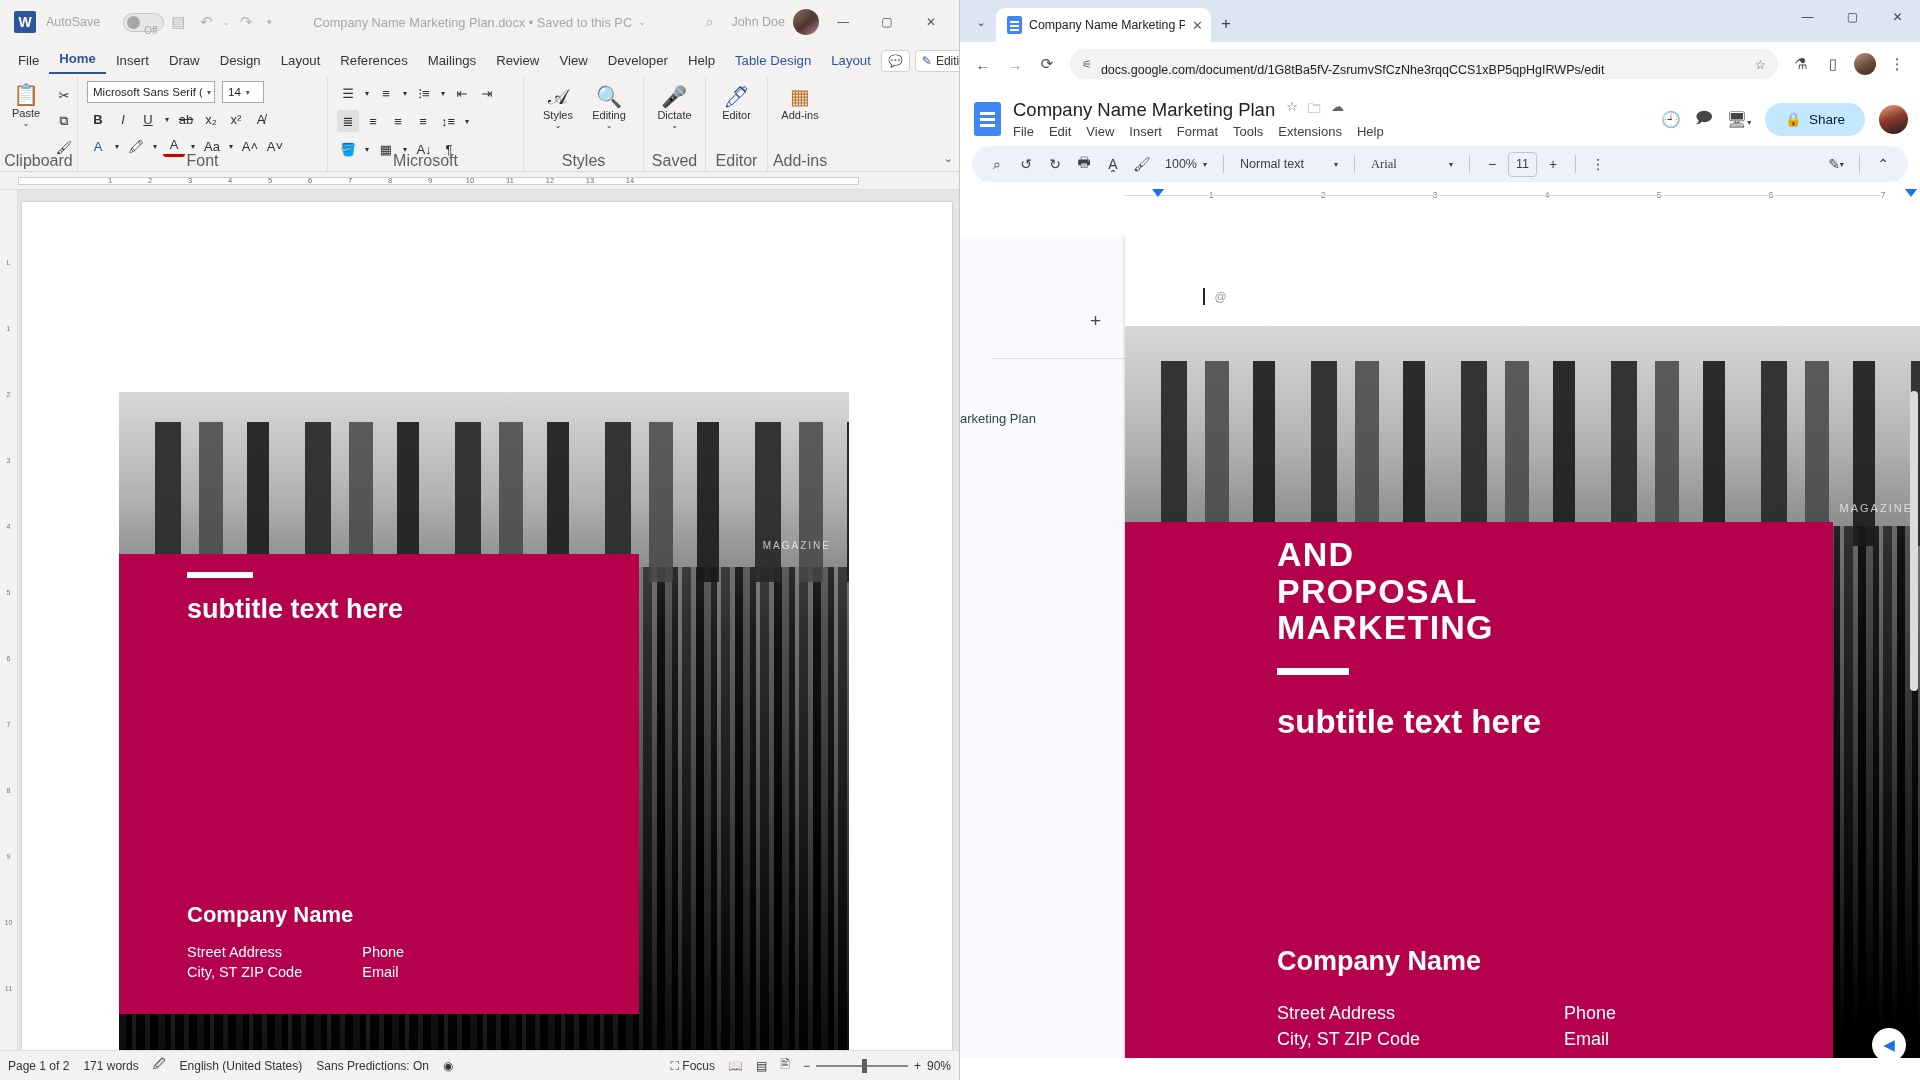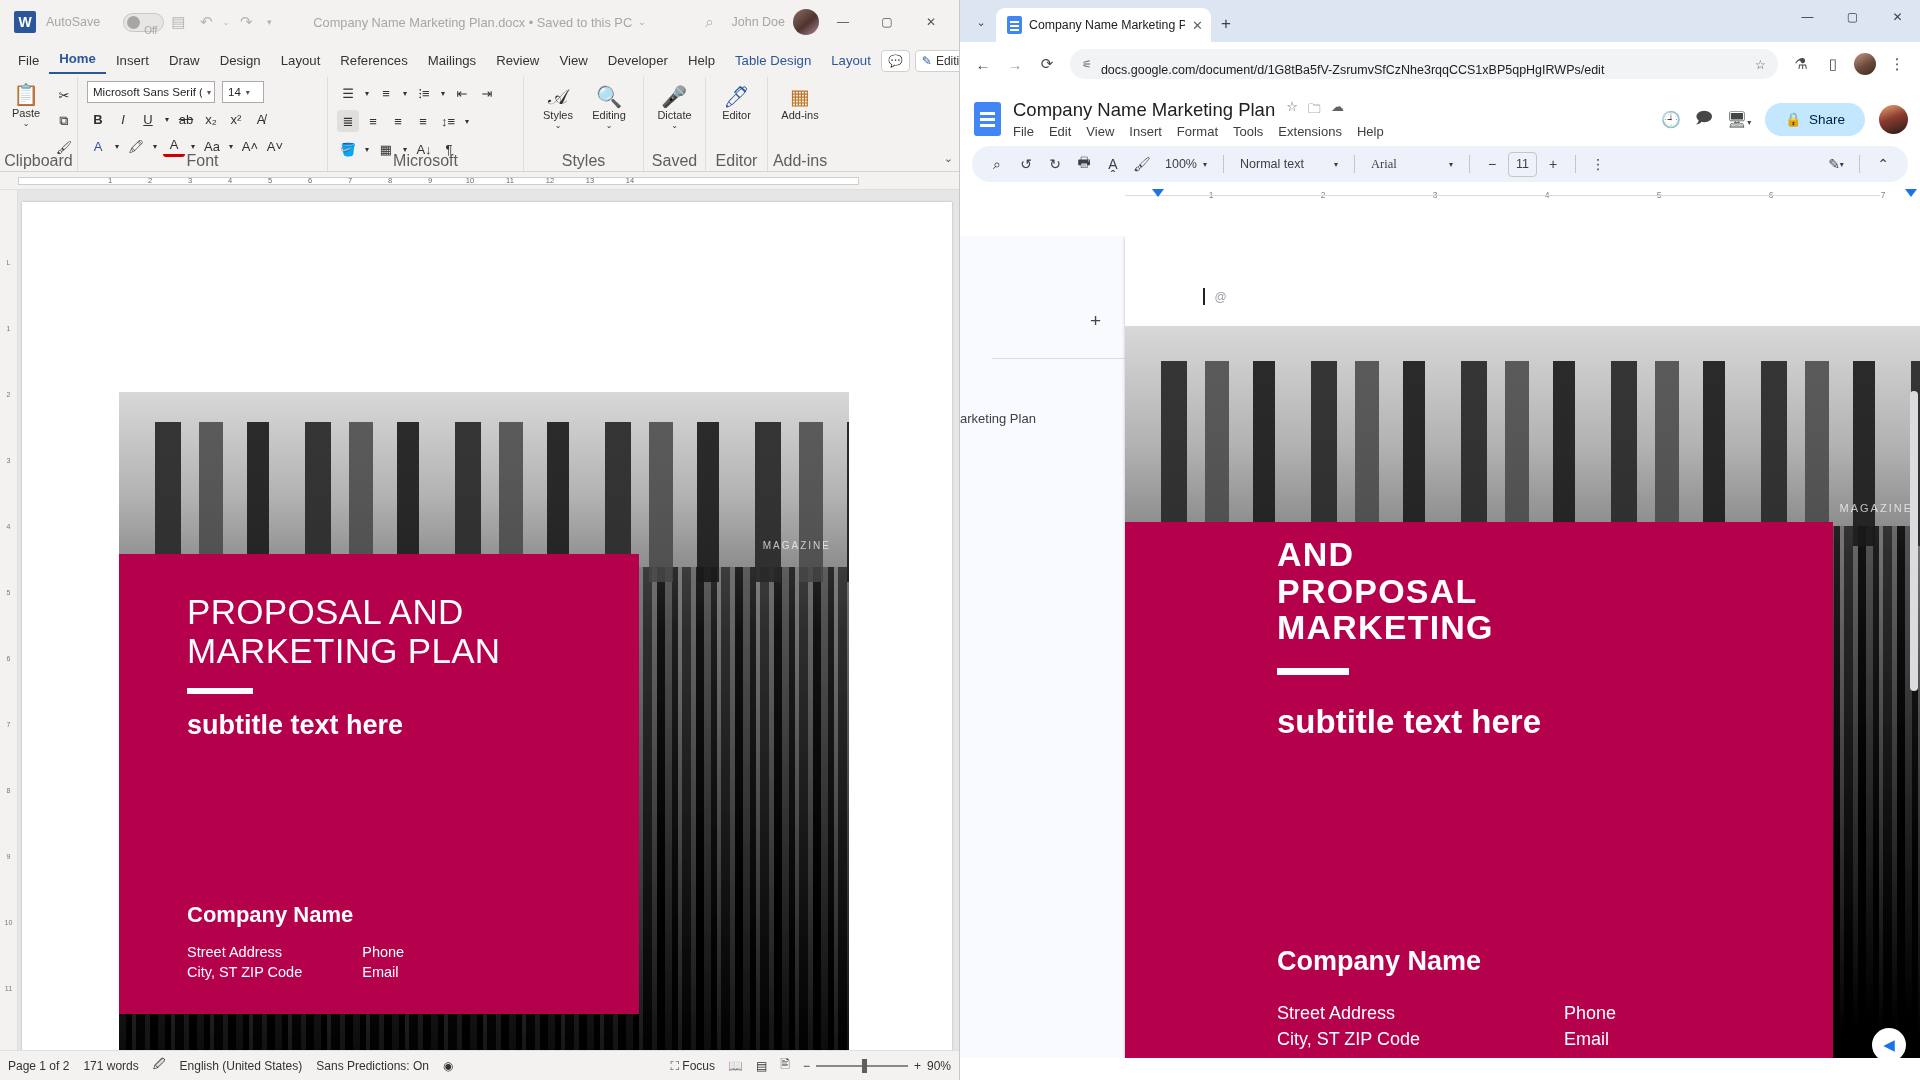--- a/index.html
+++ b/index.html
@@ -577,24 +577,20 @@
         <div style="padding-top:40px;line-height:66px;">L<br>1<br>2<br>3<br>4<br>5<br>6<br>7<br>8<br>9<br>10<br>11<br>12</div>
       </div>
 
       <div class="page">
         <div class="cover">
           <div class="cityimg"></div>
           <div class="sky"></div>
           <div class="skyline"></div>
           <div class="mags">MAGAZINE</div>
           <div class="crimson">
-            <div class="cv-title">
-              <div>PROPOSAL AND</div>
-              <div>MARKETING PLAN</div>
-            </div>
             <div class="cv-rule"></div>
             <div class="cv-sub">subtitle text here</div>
             <div class="cv-comp">Company Name</div>
             <div class="cv-addr">
               <div>
                 <div>Street Address</div>
                 <div>City, ST ZIP Code</div>
               </div>
               <div>
                 <div>Phone</div>

